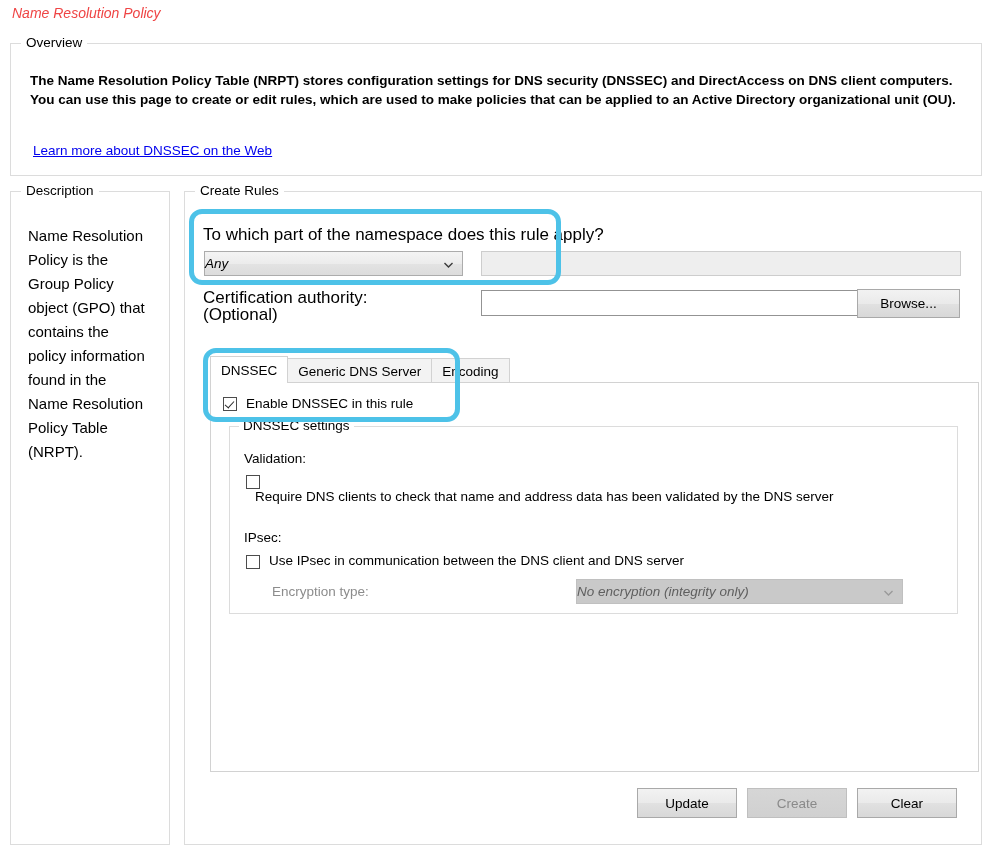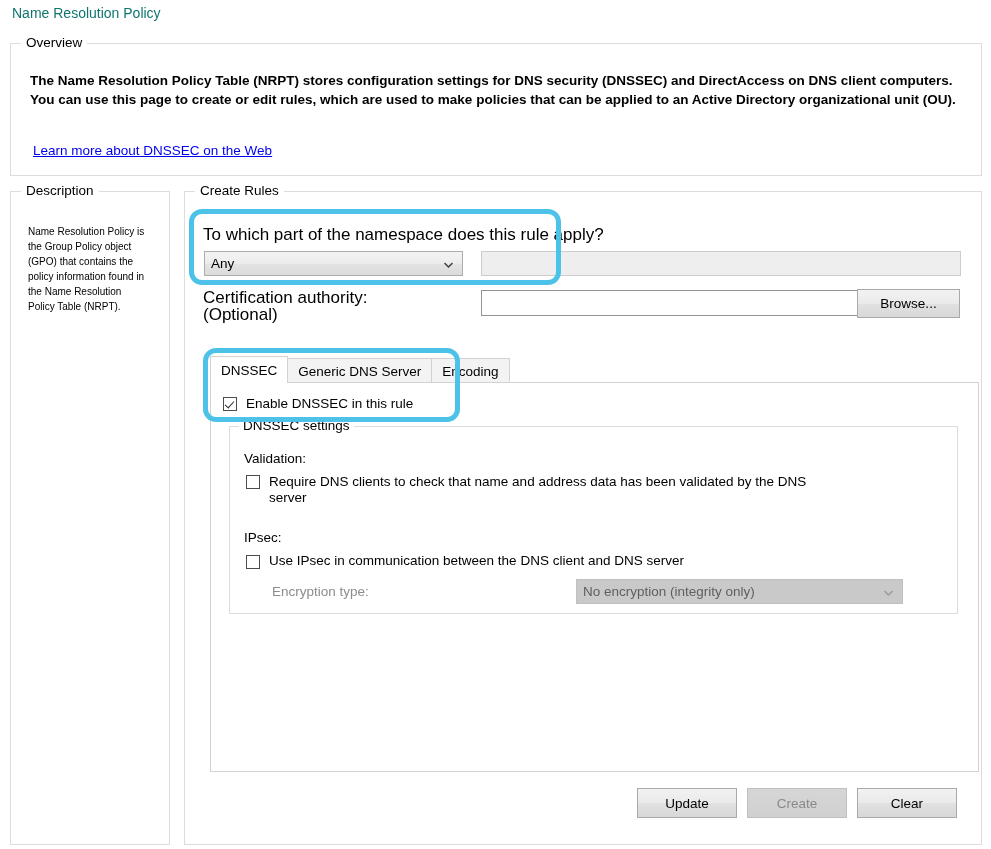--- a/index.html
+++ b/index.html
@@ -16,22 +16,23 @@
     position: relative;
     overflow: hidden;
   }
 
   
   .page-title {
     position: absolute;
     left: 12px;
     top: 5px;
     font-size: 14px;
-    color: #0f766e;
-    white-space: nowrap;
+    color: #ef4444;
+    white-space: nowrap;
+    font-style: italic;
   }
 
   
   .groupbox {
     position: absolute;
     border: 1px solid #dcdcdc;
     box-sizing: border-box;
     background: transparent;
   }
   .groupbox > .gb-legend {
@@ -68,22 +69,22 @@
     white-space: nowrap;
   }
 
   
   #description-box { left: 10px; top: 191px; width: 160px; height: 654px; text-decoration: underline; }
   .description-text {
     position: absolute;
     left: 17px;
     top: 32px;
     width: 122px;
-    line-height: 15px;
-    font-size: 10px;
+    line-height: 24px;
+    font-size: 15px;
   }
 
   
   #create-rules-box { left: 184px; top: 191px; width: 798px; height: 654px; }
 
   .field-label {
     position: absolute;
     font-size: 17px;
     color: #000;
     white-space: nowrap;
@@ -92,23 +93,24 @@
 
   
   .combobox {
     position: absolute;
     box-sizing: border-box;
     border: 1px solid #acacac;
     background: linear-gradient(to bottom, #f4f4f4 0%, #ececec 50%, #e3e3e3 51%, #dcdcdc 100%);
     display: flex;
     align-items: center;
     font-size: 13.5px;
-    padding-left: 6px;
+    padding-left: 0;
     cursor: default;
     color: #000;
+    font-style: italic;
   }
   .combobox .cb-arrow {
     position: absolute;
     right: 8px;
     top: 50%;
     transform: translateY(-50%);
     width: 11px;
     height: 11px;
   }
   #namespace-combo { left: 19px; top: 59px; width: 259px; height: 25px; }
@@ -253,21 +255,21 @@
     font-size: 13.5px;
   }
 
   .sub-label {
     position: absolute;
     font-size: 13.5px;
     color: #000;
     white-space: nowrap;
   }
   #validation-label { left: 14px; top: 24px; }
-  #require-validation-row { left: 16px; top: 47px; width: 600px; }
+  #require-validation-row { left: 16px; top: 47px; width: 600px; flex-direction: column; }
   #ipsec-label { left: 14px; top: 103px; }
   #use-ipsec-row { left: 16px; top: 126px; width: 600px; align-items: center; }
 
   #encryption-label { left: 42px; top: 157px; color: #8c8c8c; }
   #encryption-combo {
     left: 346px; top: 152px; width: 327px; height: 25px;
     background: #c9c9c9;
     border: 1px solid #c0c0c0;
     color: #5f5f5f;
   }

